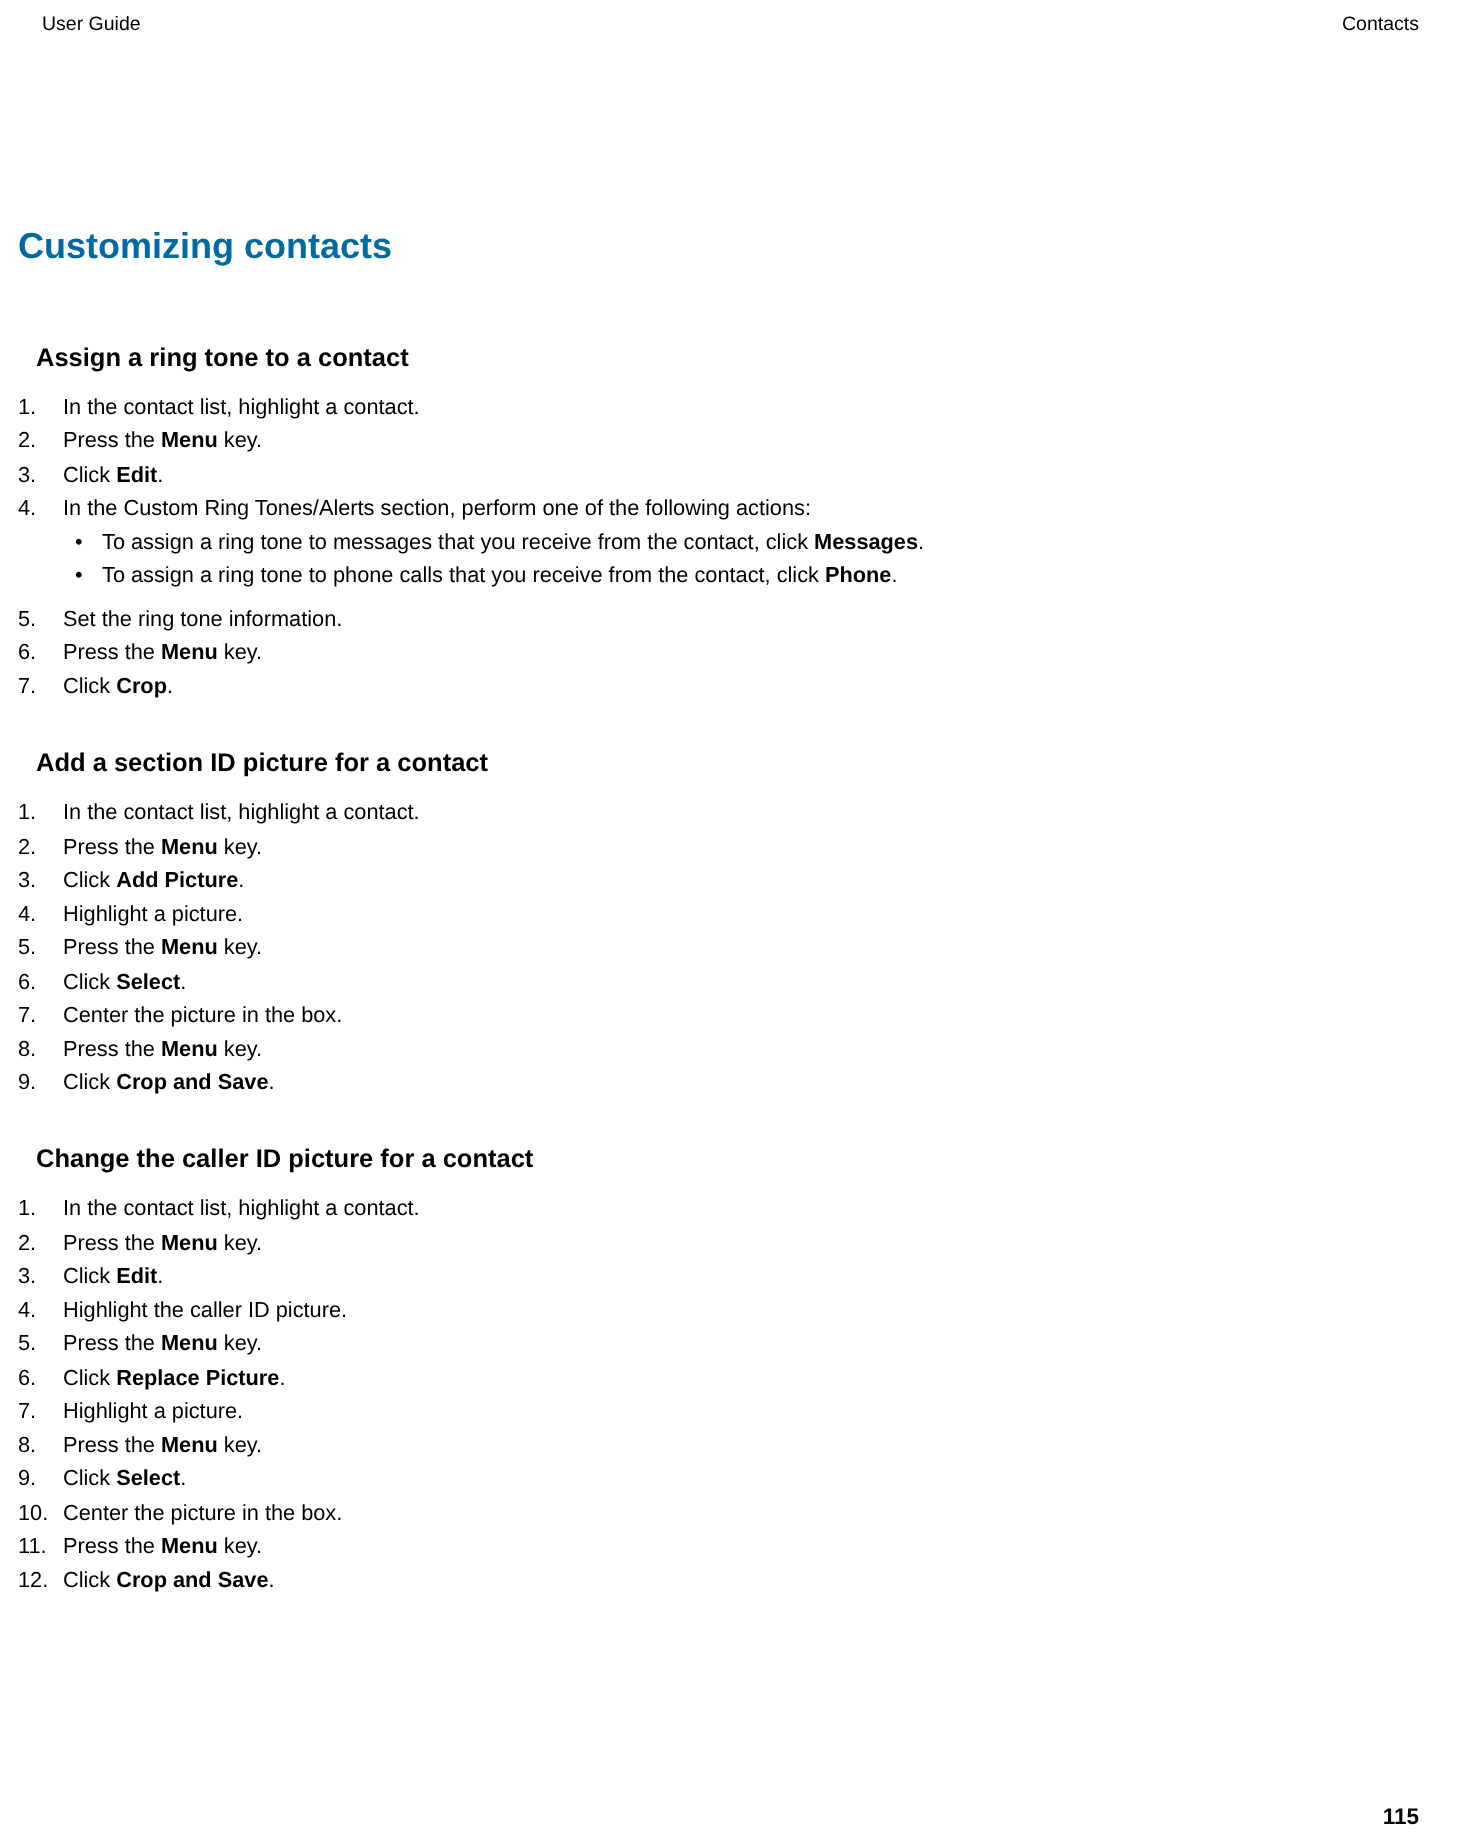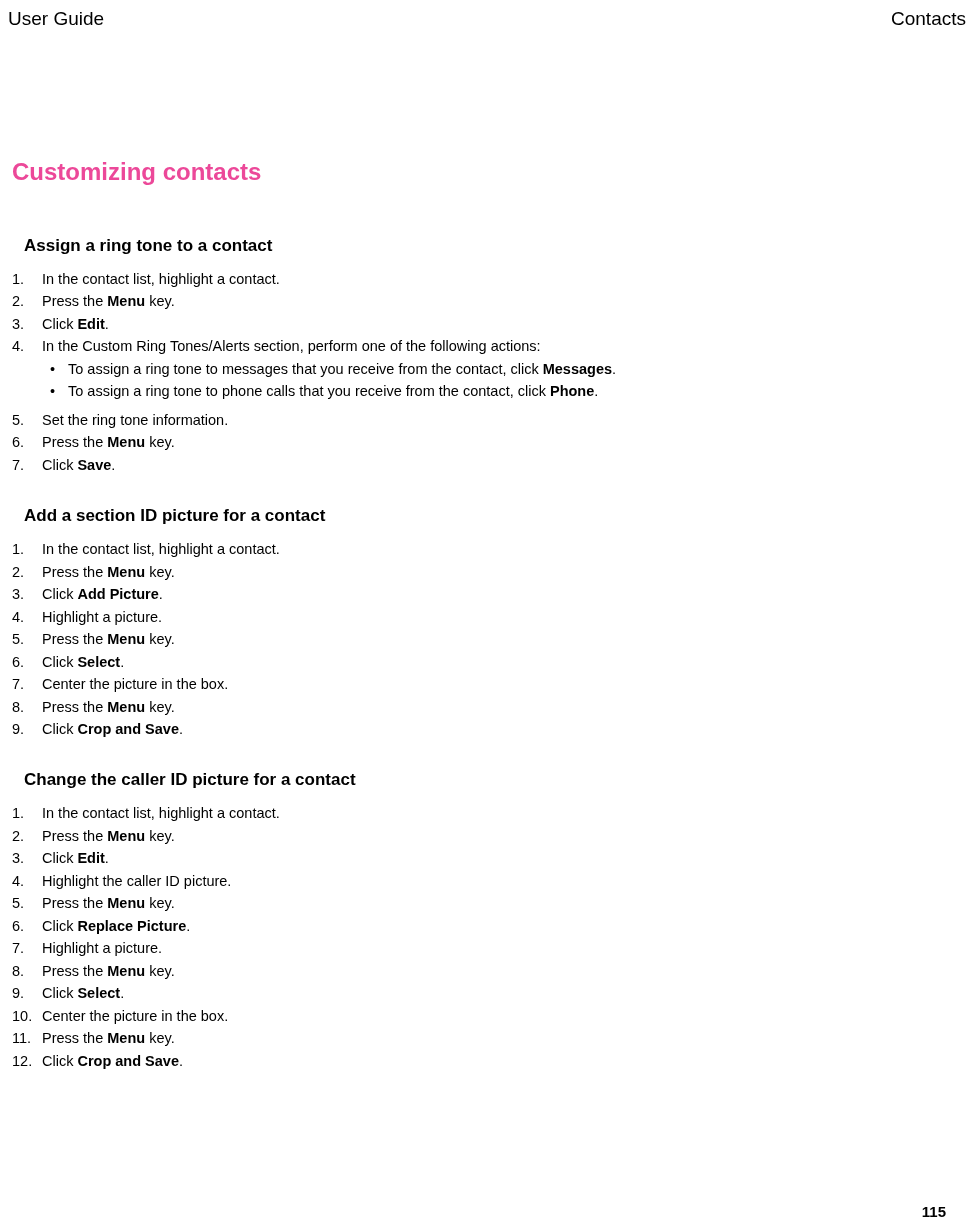--- a/index.html
+++ b/index.html
@@ -6,25 +6,25 @@
     body {
       width: 974px;
       height: 1228px;
       font-family: Arial, Helvetica, sans-serif;
       position: relative;
       background: white;
     }
     .header {
       display: flex;
       justify-content: space-between;
-      padding: 8px 8px;
-      font-size: 19px;
+      padding: 8px 28px;
+      font-size: 13px;
     }
     .main-heading {
-      color: #ec4899;
+      color: #0369a1;
       font-size: 24px;
       font-weight: bold;
       margin: 120px 0 0 12px;
     }
     .section {
       margin-top: 50px;
       padding: 0 12px;
     }
     .section.tight {
       margin-top: 30px;
@@ -96,21 +96,21 @@
         <li class="step-item">In the contact list, highlight a contact.</li>
         <li class="step-item">Press the <span class="bold">Menu</span> key.</li>
         <li class="step-item">Click <span class="bold">Edit</span>.</li>
         <li class="step-item">In the Custom Ring Tones/Alerts section, perform one of the following actions:<ul class="sub-list">
             <li class="sub-item">To assign a ring tone to messages that you receive from the contact, click <span class="bold">Messages</span>.</li>
             <li class="sub-item">To assign a ring tone to phone calls that you receive from the contact, click <span class="bold">Phone</span>.</li>
           </ul></li>
         <div class="spacer-after-sublist"></div>
         <li class="step-item">Set the ring tone information.</li>
         <li class="step-item">Press the <span class="bold">Menu</span> key.</li>
-        <li class="step-item">Click <span class="bold">Save</span>.</li>
+        <li class="step-item">Click <span class="bold">Crop</span>.</li>
       </ol>
     </div>
     <div class="section tight">
       <h2 class="section-heading">Add a section ID picture for a contact</h2>
       <ol class="step-list">
         <li class="step-item">In the contact list, highlight a contact.</li>
         <li class="step-item">Press the <span class="bold">Menu</span> key.</li>
         <li class="step-item">Click <span class="bold">Add Picture</span>.</li>
         <li class="step-item">Highlight a picture.</li>
         <li class="step-item">Press the <span class="bold">Menu</span> key.</li>

